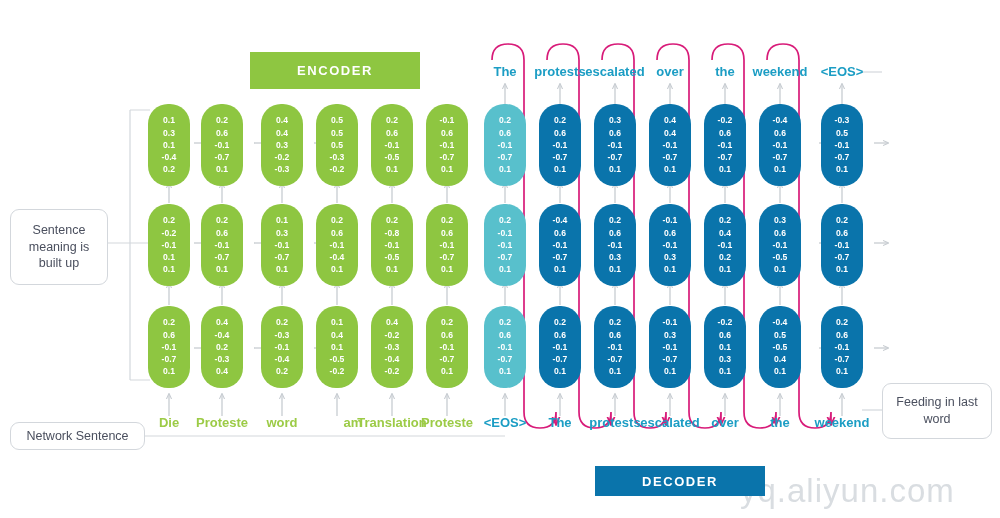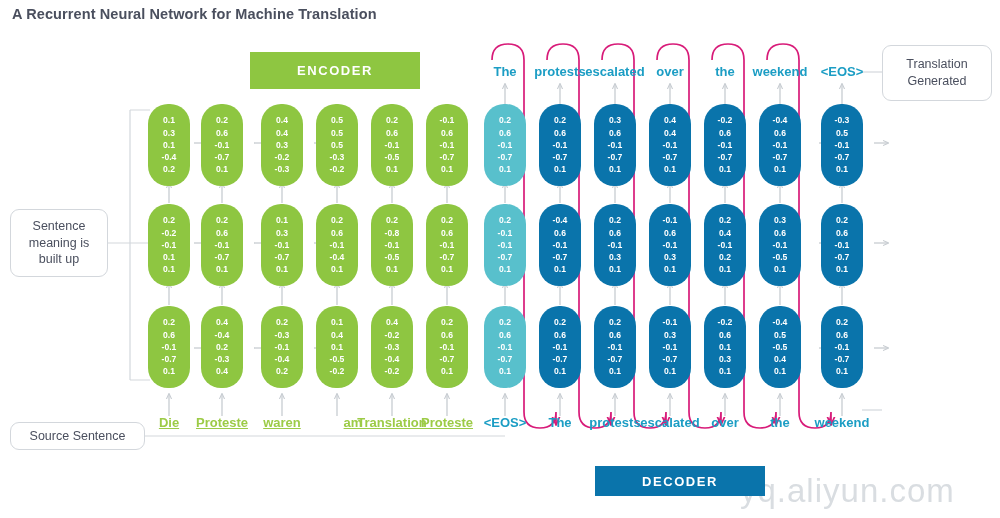--- a/index.html
+++ b/index.html
@@ -51,21 +51,21 @@
   .cell.enc  { background: #8ec641; }
   .cell.eos  { background: #58c0cc; }
   .cell.dec  { background: #0a74ab; }
   .cell span { display: block; }
 
   
   .word {
     position: absolute; text-align: center;
     font-size: 13px; font-weight: bold; white-space: nowrap;
   }
-  .word.src   { color: #9ccb46; text-decoration: underline; }
+  .word.src   { color: #9ccb46; }
   .word.teal  { color: #1b9dc4; }
   .word.out   { color: #1b9dc4; }
 
   
   svg.layer {
     position: absolute; left: 0; top: 0;
     width: 1000px; height: 518px;
     pointer-events: none;
   }
 
@@ -80,28 +80,27 @@
   }
   .watermark.cn { font-weight: bold; letter-spacing: 2px; }
 </style>
 </head>
 <body>
 
 <div id="stage">
 
   <div class="watermark" style="left:740px; top:472px;">yq.aliyun.com</div>
 
-  <div class="title">A Recurrent Neural Network for Machine Translation</div>
 
   <div class="banner enc" style="left:250px; top:52px; width:170px; height:37px;">ENCODER</div>
   <div class="banner dec" style="left:595px; top:466px; width:170px; height:30px;">DECODER</div>
 
-  <div class="callout" style="left:10px; top:209px; width:98px; height:68px;">Sentence meaning is built up</div>
-  <div class="callout" style="left:10px; top:422px; width:135px; height:28px;">Source Sentence</div>
-  <div class="callout" style="left:882px; top:45px; width:110px; height:56px;">Translation Generated</div>
+  <div class="callout" style="left:10px; top:209px; width:98px; height:76px;">Sentence meaning is built up</div>
+  <div class="callout" style="left:10px; top:422px; width:135px; height:28px;">Network Sentence</div>
+  <div class="callout" style="left:882px; top:383px; width:110px; height:56px;">Feeding in last word</div>
 
   <svg class="layer" viewBox="0 0 1000 518">
     <defs>
       <marker id="agrey" viewBox="0 0 10 10" refX="8" refY="5" markerWidth="5" markerHeight="5" orient="auto-start-reverse">
         <path d="M 0 1 L 9 5 L 0 9" fill="none" stroke="#c7ccd1" stroke-width="1.6"></path>
       </marker>
       <marker id="apink" viewBox="0 0 10 10" refX="8" refY="5" markerWidth="5.5" markerHeight="5.5" orient="auto-start-reverse">
         <path d="M 0 1 L 9 5 L 0 9" fill="none" stroke="#d81b79" stroke-width="1.8"></path>
       </marker>
     </defs>
@@ -499,21 +498,21 @@
         <span>0.6</span>
         <span>-0.1</span>
         <span>-0.7</span>
         <span>0.1</span>
       </div>
     </div>
 
   <div id="words">
       <div class="word src" style="left: 124px; top: 415px; width: 90px;">Die</div>
       <div class="word src" style="left: 177px; top: 415px; width: 90px;">Proteste</div>
-      <div class="word src" style="left: 237px; top: 415px; width: 90px;">waren</div>
+      <div class="word src" style="left: 237px; top: 415px; width: 90px;">word</div>
       <div class="word src" style="left: 308px; top: 415px; width: 90px;">am</div>
       <div class="word src" style="left: 347px; top: 415px; width: 90px;">Translation</div>
       <div class="word src" style="left: 402px; top: 415px; width: 90px;">Proteste</div>
       <div class="word teal" style="left: 460px; top: 415px; width: 90px;">&lt;EOS&gt;</div>
       <div class="word out" style="left: 515px; top: 415px; width: 90px;">The</div>
       <div class="word out" style="left: 570px; top: 415px; width: 90px;">protests</div>
       <div class="word out" style="left: 625px; top: 415px; width: 90px;">escalated</div>
       <div class="word out" style="left: 680px; top: 415px; width: 90px;">over</div>
       <div class="word out" style="left: 735px; top: 415px; width: 90px;">the</div>
       <div class="word out" style="left: 797px; top: 415px; width: 90px;">weekend</div>

